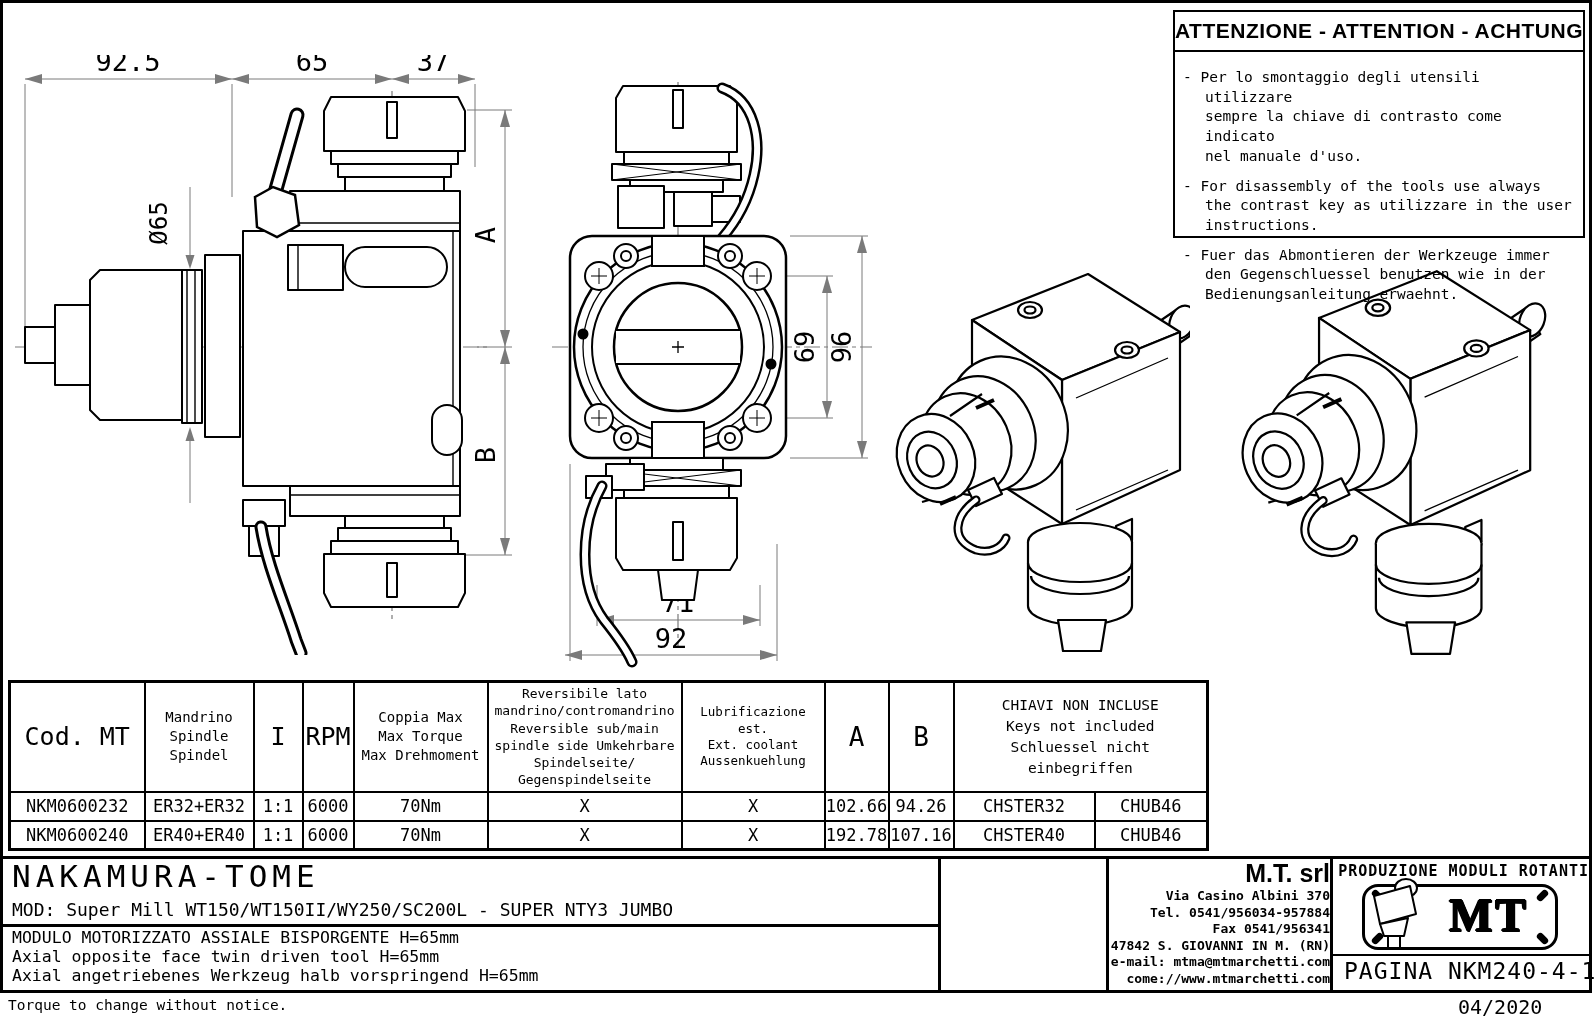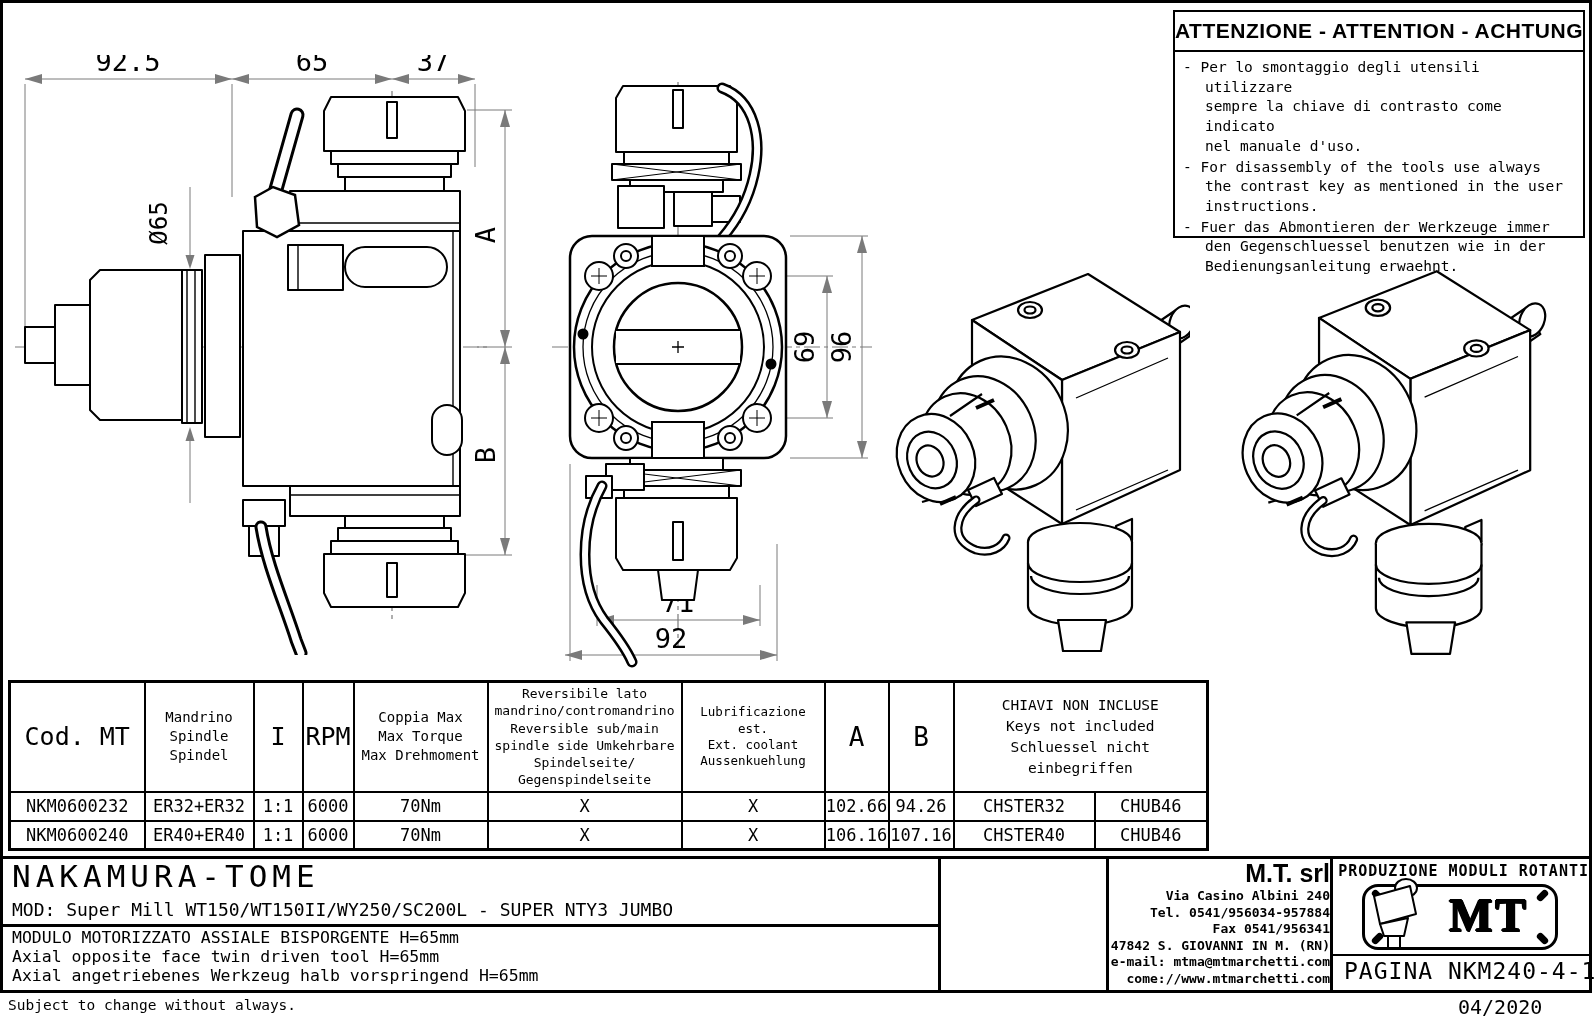--- a/index.html
+++ b/index.html
@@ -6,21 +6,21 @@
   .page{position:relative;width:1595px;height:1022px;background:#fff;overflow:hidden;
         font-family:"DejaVu Sans Mono", monospace;color:#000;}
   .abs{position:absolute;}
   .hline,.vline{position:absolute;background:#000;}
   .frame{position:absolute;left:0;top:0;width:1592px;height:993px;border:3px solid #000;box-sizing:border-box;}
   
   .warnbox{position:absolute;left:1173px;top:10px;width:412px;height:228px;border:2px solid #000;box-sizing:border-box;background:#fff;}
   .warntitle{height:38px;line-height:38px;text-align:center;border-bottom:2px solid #000;
              font-family:"Liberation Sans",sans-serif;font-weight:bold;font-size:21px;letter-spacing:.5px;}
   .warnbody{padding:6px 8px 0 8px;font-size:14.5px;line-height:1.36;}
-  .witem{padding-left:22px;text-indent:-22px;white-space:pre-line;margin-bottom:1px;}
+  .witem{padding-left:22px;text-indent:-22px;white-space:pre-line;margin-bottom:1px;margin-top:10px;}
   
   table.spec{position:absolute;left:8px;top:680px;width:1198px;border-collapse:collapse;table-layout:fixed;background:#fff;}
   table.spec td{border:2px solid #000;text-align:center;vertical-align:middle;padding:0;overflow:hidden;}
   table.spec{border:3px solid #000;}
   .pre{white-space:pre-line;}
   .h-big{font-size:25px;}
   .h-ab{font-size:26px;}
   .h-md{font-size:14px;line-height:1.35;}
   .h-sm{font-size:13px;line-height:1.32;}
   .h-xs{font-size:12.5px;line-height:1.3;}
@@ -292,21 +292,21 @@
     </g>
   </svg>
 
   <div class="warnbox">
     <div class="warntitle">ATTENZIONE - ATTENTION - ACHTUNG</div>
     <div class="warnbody">
       <div class="witem">- Per lo smontaggio degli utensili utilizzare
 sempre la chiave di contrasto come indicato
 nel manuale d'uso.</div>
       <div class="witem">- For disassembly of the tools use always
-the contrast key as mentioned in the user
+the contrast key as utilizzare in the user
 instructions.</div>
       <div class="witem">- Fuer das Abmontieren der Werkzeuge immer
 den Gegenschluessel benutzen wie in der
 Bedienungsanleitung erwaehnt.</div>
     </div>
   </div>
 
   <table class="spec">
     <colgroup>
       <col style="width:135px">
@@ -361,21 +361,21 @@
       <td class="cell">CHUB46</td>
     </tr>
     <tr style="height:29px">
       <td class="cell">NKM0600240</td>
       <td class="cell">ER40+ER40</td>
       <td class="cell">1:1</td>
       <td class="cell">6000</td>
       <td class="cell">70Nm</td>
       <td class="cell">X</td>
       <td class="cell">X</td>
-      <td class="cell">106.16</td>
+      <td class="cell">192.78</td>
       <td class="cell">107.16</td>
       <td class="cell">CHSTER40</td>
       <td class="cell">CHUB46</td>
     </tr>
   </tbody>
     </table>
 
   <div class="hline" style="left:3px;top:856px;width:1586px;height:3px"></div>
   <div class="vline" style="left:938px;top:856px;width:3px;height:134px"></div>
   <div class="vline" style="left:1106px;top:859px;width:3px;height:131px"></div>
@@ -384,21 +384,21 @@
   <div class="hline" style="left:1333px;top:954px;width:256px;height:2px"></div>
 
   <div class="tb-text" style="left:12px;top:858px;font-size:31px;letter-spacing:5px">NAKAMURA-TOME</div>
   <div class="tb-text" style="left:12px;top:899px;font-size:18px">MOD: Super Mill WT150/WT150II/WY250/SC200L - SUPER NTY3 JUMBO</div>
   <div class="tb-text" style="left:12px;top:928px;font-size:16.5px">MODULO MOTORIZZATO ASSIALE BISPORGENTE H=65mm</div>
   <div class="tb-text" style="left:12px;top:947px;font-size:16.5px">Axial opposite face twin driven tool H=65mm</div>
   <div class="tb-text" style="left:12px;top:966px;font-size:16.5px">Axial angetriebenes Werkzeug halb vorspringend H=65mm</div>
 
   <div class="tb-text mt-center" style="left:1109px;top:859px;width:221px;font-family:'Liberation Sans',sans-serif;font-weight:bold;font-size:25px">M.T. srl</div>
   <div class="abs mt-center" style="left:1109px;top:888px;width:221px;font-size:13px;font-weight:bold;line-height:16.5px">
-    <div>Via Casino Albini 240</div>
+    <div>Via Casino Albini 370</div>
     <div>Tel. 0541/956034-957884</div>
     <div>Fax 0541/956341</div>
     <div>47842 S. GIOVANNI IN M. (RN)</div>
     <div>e-mail: mtma@mtmarchetti.com</div>
     <div>come://www.mtmarchetti.com</div>
   </div>
 
   <div class="tb-text mt-center" style="left:1333px;top:862px;width:256px;font-size:15px;font-weight:bold;letter-spacing:1px">PRODUZIONE MODULI ROTANTI</div>
   <div class="logo-box">
     <div class="screw" style="left:6px;top:5px;transform:rotate(45deg)"></div>
@@ -410,16 +410,16 @@
     <g stroke="#000" stroke-width="2" fill="#fff" stroke-linejoin="round">
       <ellipse cx="38" cy="14" rx="11" ry="9"></ellipse>
       <path d="M6,22 L42,12 L48,40 L12,50 Z"></path>
       <path d="M12,50 L40,44 L36,62 L16,62 Z"></path>
       <rect x="20" y="62" width="12" height="12"></rect>
     </g>
   </svg>
   <div class="mt-letters">MT</div>
   <div class="tb-text" style="left:1344px;top:958px;font-size:23px;letter-spacing:1px">PAGINA NKM240-4-10</div>
 
-  <div class="tb-text" style="left:8px;top:997px;font-size:14.5px">Subject to change without always.</div>
+  <div class="tb-text" style="left:8px;top:997px;font-size:14.5px">Torque to change without notice.</div>
   <div class="tb-text" style="left:1458px;top:995px;width:130px;font-size:20px">04/2020</div>
 
 </div>
 
 </body></html>

